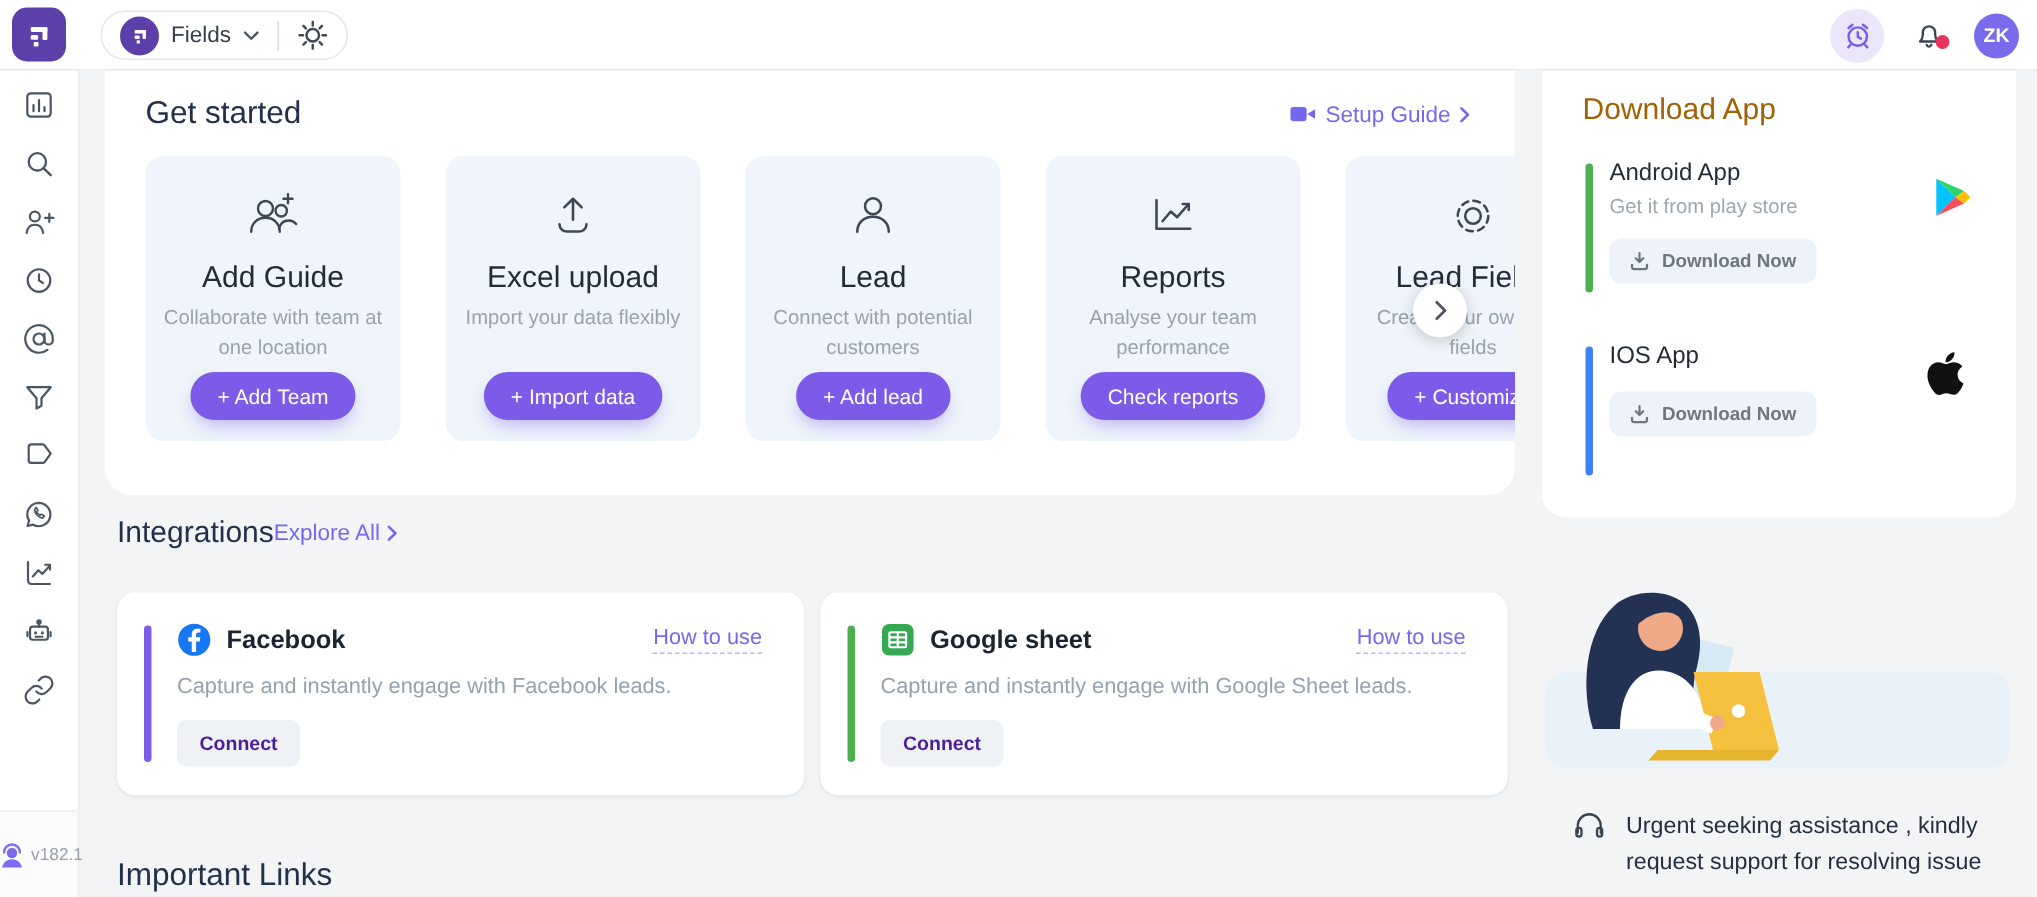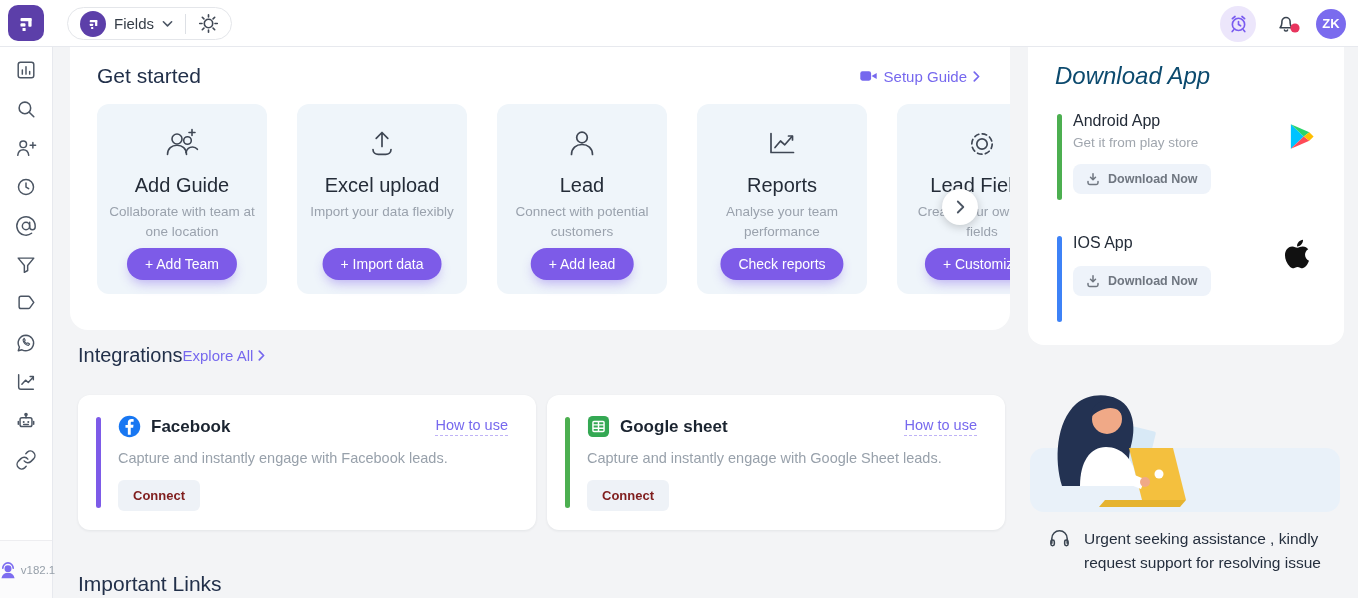--- a/index.html
+++ b/index.html
@@ -43,40 +43,40 @@
   .explore-link { display:flex; align-items:center; gap:5px; color:#7668ee; font-size:15px; cursor:pointer; text-decoration:none; }
   .int-cards { position:absolute; left:78px; top:395px; width:927px; display:flex; gap:11px; }
   .int-card { position:relative; flex:1; height:135px; background:#fff; border-radius:12px; box-shadow:0 1px 3px rgba(16,24,40,.07); padding:20px 28px 0 40px; }
   .int-accent { position:absolute; left:18px; top:22px; bottom:22px; width:5px; border-radius:3px; }
   .accent-fb { background:#7d5be8; }
   .accent-gs { background:#4caf50; }
   .int-row1 { display:flex; align-items:center; gap:10px; }
   .int-name { font-size:17px; font-weight:bold; color:#1b2430; }
   .howto { margin-left:auto; color:#7668ee; font-size:14.5px; padding-bottom:2px; border-bottom:1.5px dashed #beb2f6; cursor:pointer; text-decoration:none; }
   .int-desc { margin-top:12px; font-size:14.5px; color:#98a1ab; }
-  .connect-btn { margin-top:14px; background:#eef2f7; color:#7f1d1d; font-weight:bold; font-size:13px; border:none; border-radius:6px; padding:8px 15px; cursor:pointer; font-family:inherit; }
+  .connect-btn { margin-top:14px; background:#eef2f7; color:#4c1d95; font-weight:bold; font-size:13px; border:none; border-radius:6px; padding:8px 15px; cursor:pointer; font-family:inherit; }
 
   .links-title { position:absolute; left:78px; top:572px; font-size:21px; font-weight:500; color:#22304a; }
 
   
   .right-panel { position:absolute; left:1028px; top:47px; width:316px; height:298px; background:#fff; border-radius:0 0 16px 16px; z-index:5; }
-  .dl-title { padding:15px 0 0 27px; font-size:24px; font-weight:500; color:#0c4a6e;font-style:italic; }
+  .dl-title { padding:15px 0 0 27px; font-size:20px; font-weight:500; color:#a16207; }
   .app-row { position:relative; margin:22px 20px 0 29px; padding-left:16px; height:90px; }
   .app-row + .app-row { margin-top:32px; }
   .app-accent { position:absolute; left:0; top:2px; bottom:2px; width:4.5px; border-radius:3px; }
   .accent-android { background:#4caf50; }
   .accent-ios { background:#3d82f7; }
   .app-name { font-size:16px; font-weight:500; color:#242c38; }
   .app-sub { margin-top:5px; font-size:13.5px; color:#a0a6ae; }
   .dl-btn { margin-top:14px; display:inline-flex; align-items:center; gap:8px; background:#eef3fa; border:none; border-radius:8px; padding:8px 13px; font-size:12.5px; font-weight:bold; color:#6f7680; cursor:pointer; font-family:inherit; }
   .store-logo { position:absolute; right:6px; }
 
   
   .support { position:absolute; left:1028px; top:368px; width:317px; cursor:pointer; }
-  .support-textrow { display:flex; gap:13px; margin-top:14px; padding-left:20px; }
+  .support-textrow { display:flex; gap:13px; margin-top:26px; padding-left:20px; }
   .support-msg { width:256px; font-size:15.5px; line-height:1.55; color:#252f3e; }
 
   svg { display:block; }
 </style>
 </head>
 <body>
 
 <div class="screen">
 
   <header class="topbar">

